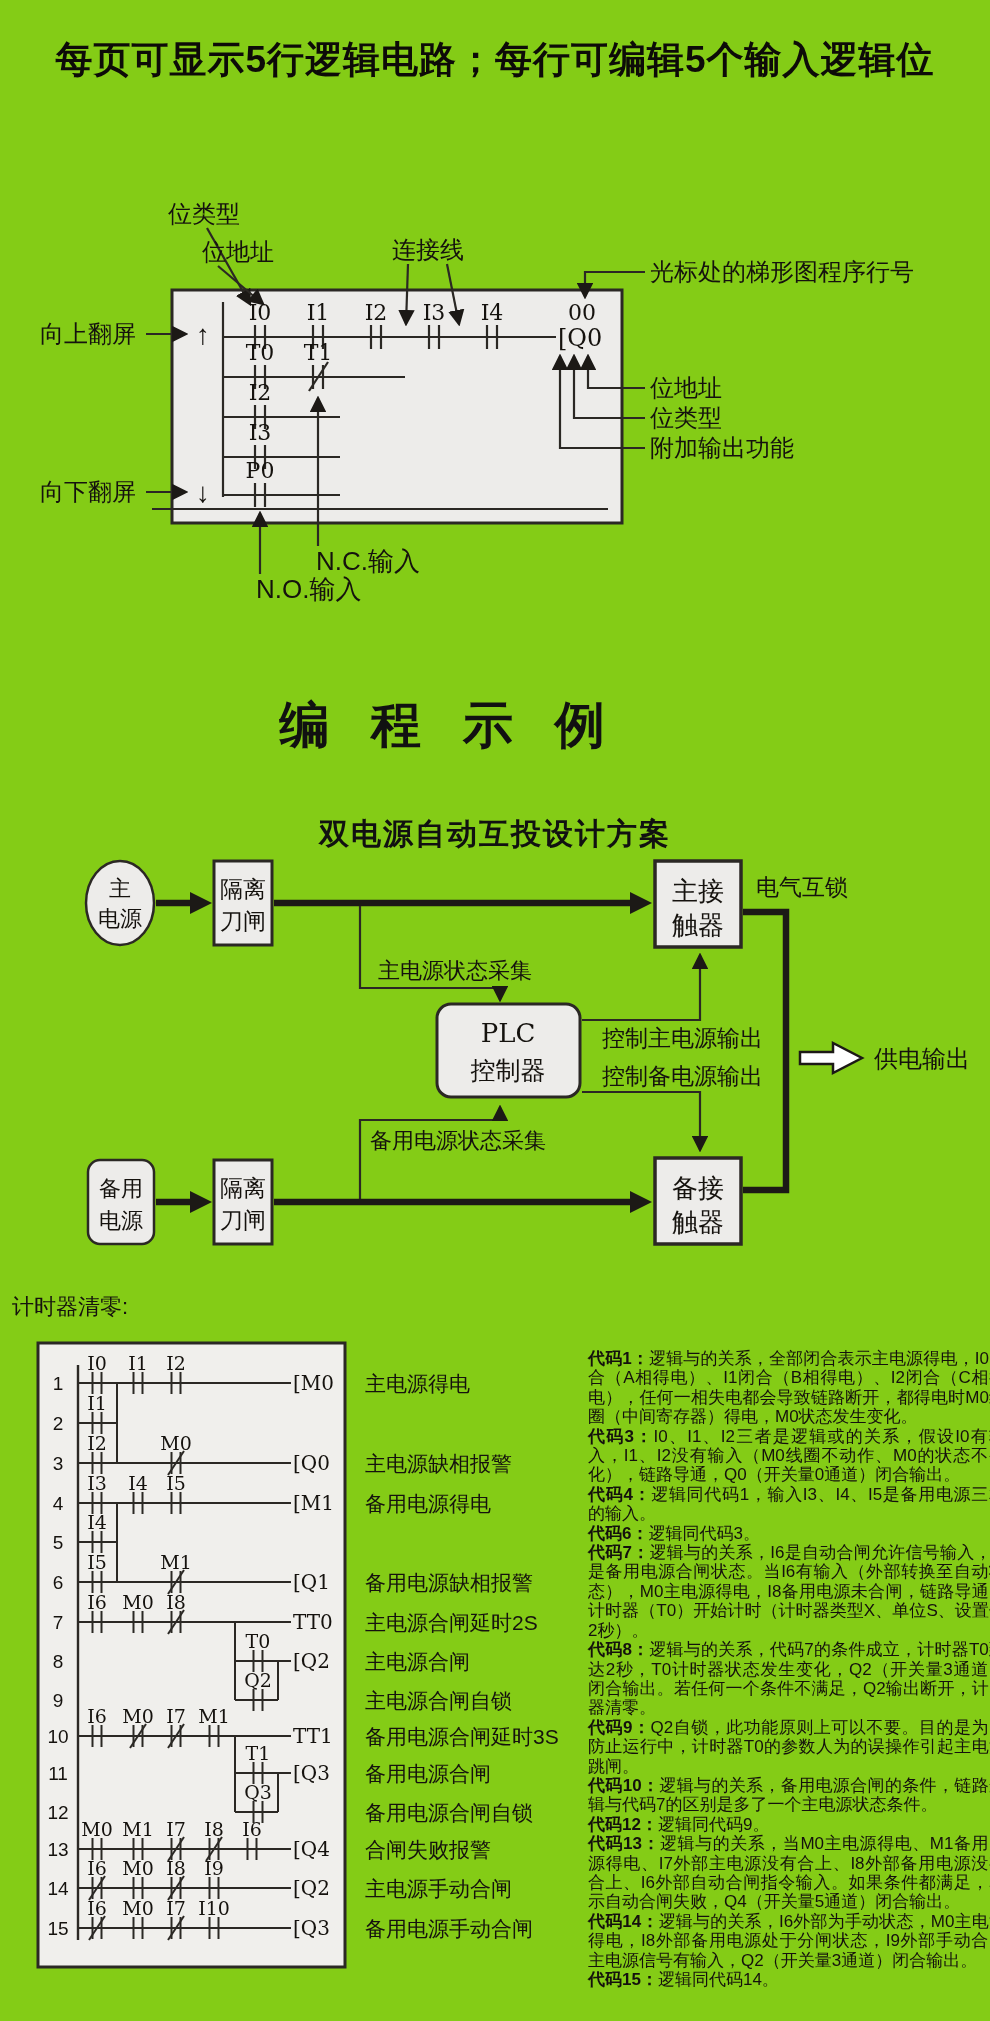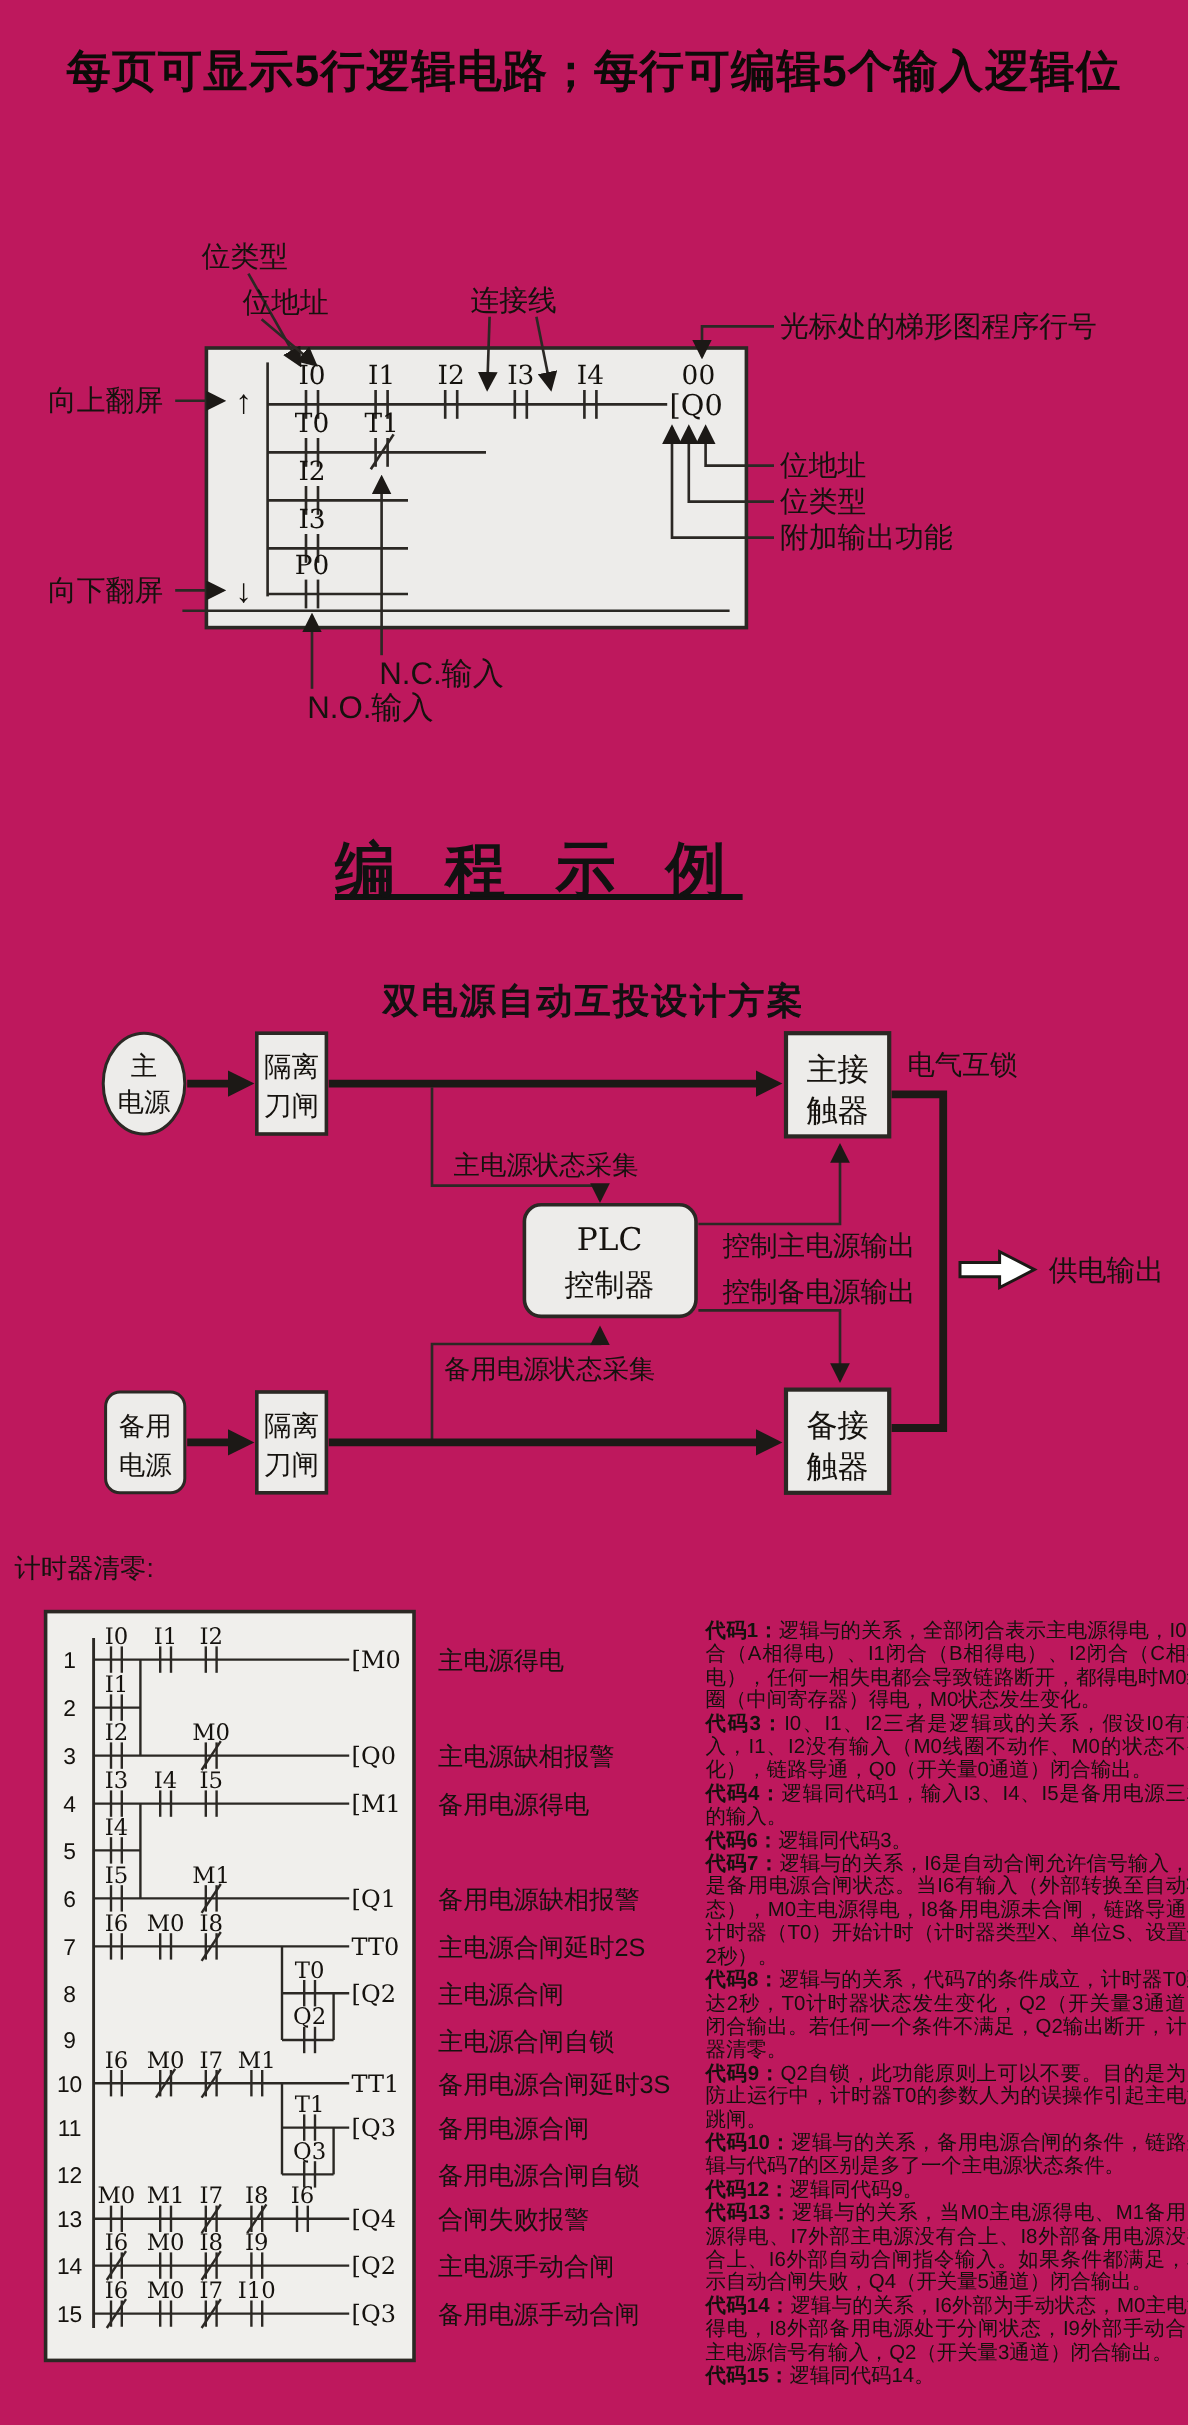--- a/index.html
+++ b/index.html
@@ -1,22 +1,22 @@
 <!DOCTYPE html>
 <html><head>
 <meta charset="utf-8">
 <style>
   html,body{margin:0;padding:0;background:#e8e8e8;}
-  .page{position:relative;width:990px;height:2021px;background:#be185d;overflow:hidden;
+  .page{position:relative;width:990px;height:2021px;background:#84cc16;overflow:hidden;
         font-family:"Liberation Sans", sans-serif;color:#15120e;}
   .abs{position:absolute;}
   .title-block{top:28px;left:0;width:990px;text-align:center;font-size:37px;font-weight:bold;
                line-height:64px;color:#0d0b08;letter-spacing:1px;}
   .h-example{top:692px;left:0;width:898px;text-align:center;font-size:50px;font-weight:bold;
-             letter-spacing:14px;color:#111;text-decoration:underline;}
+             letter-spacing:14px;color:#111;}
   .h-sub{top:770px;left:0;width:990px;text-align:center;font-size:30px;font-weight:bold;
          letter-spacing:2px;color:#111;margin-top:44px;}
   .prog-label{top:1292px;left:12px;font-size:22px;color:#15120e;}
   .codes{top:1349px;left:588px;width:418px;font-size:17px;line-height:19.4px;color:#14110d;
          text-align:justify;}
   .codes p{margin:0;padding:0;}
   .codes b{font-weight:bold;}
   svg{position:absolute;top:0;left:0;}
   svg text{fill:#15120e;}
   .cn{font-family:"Liberation Sans",sans-serif;}

